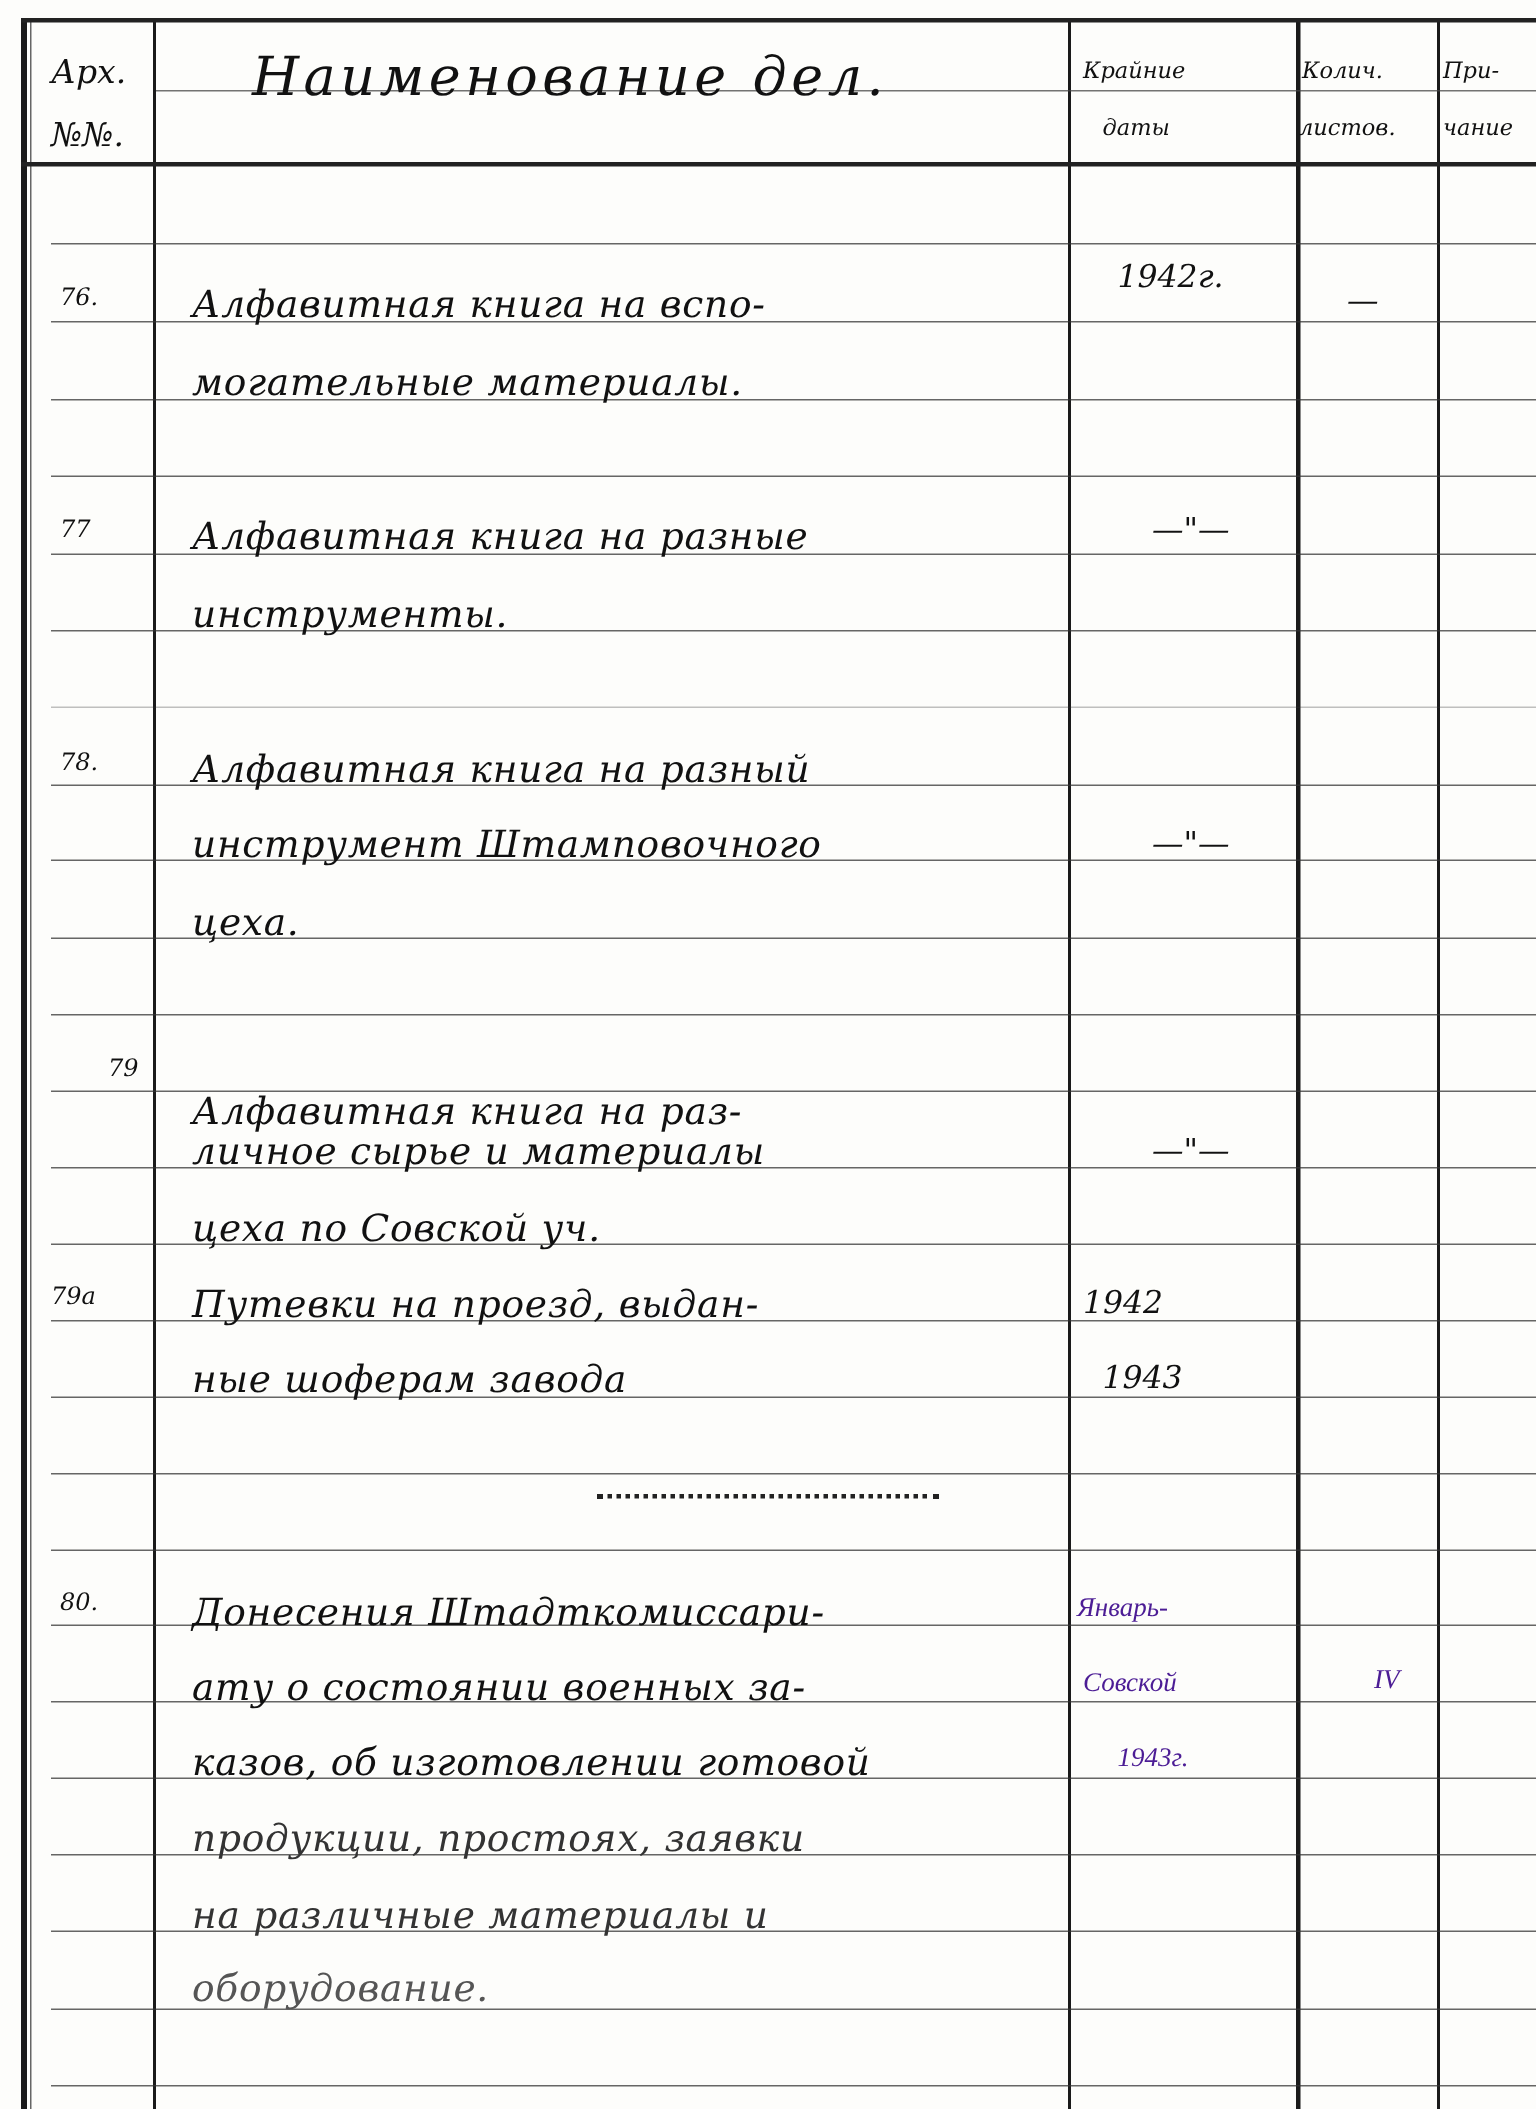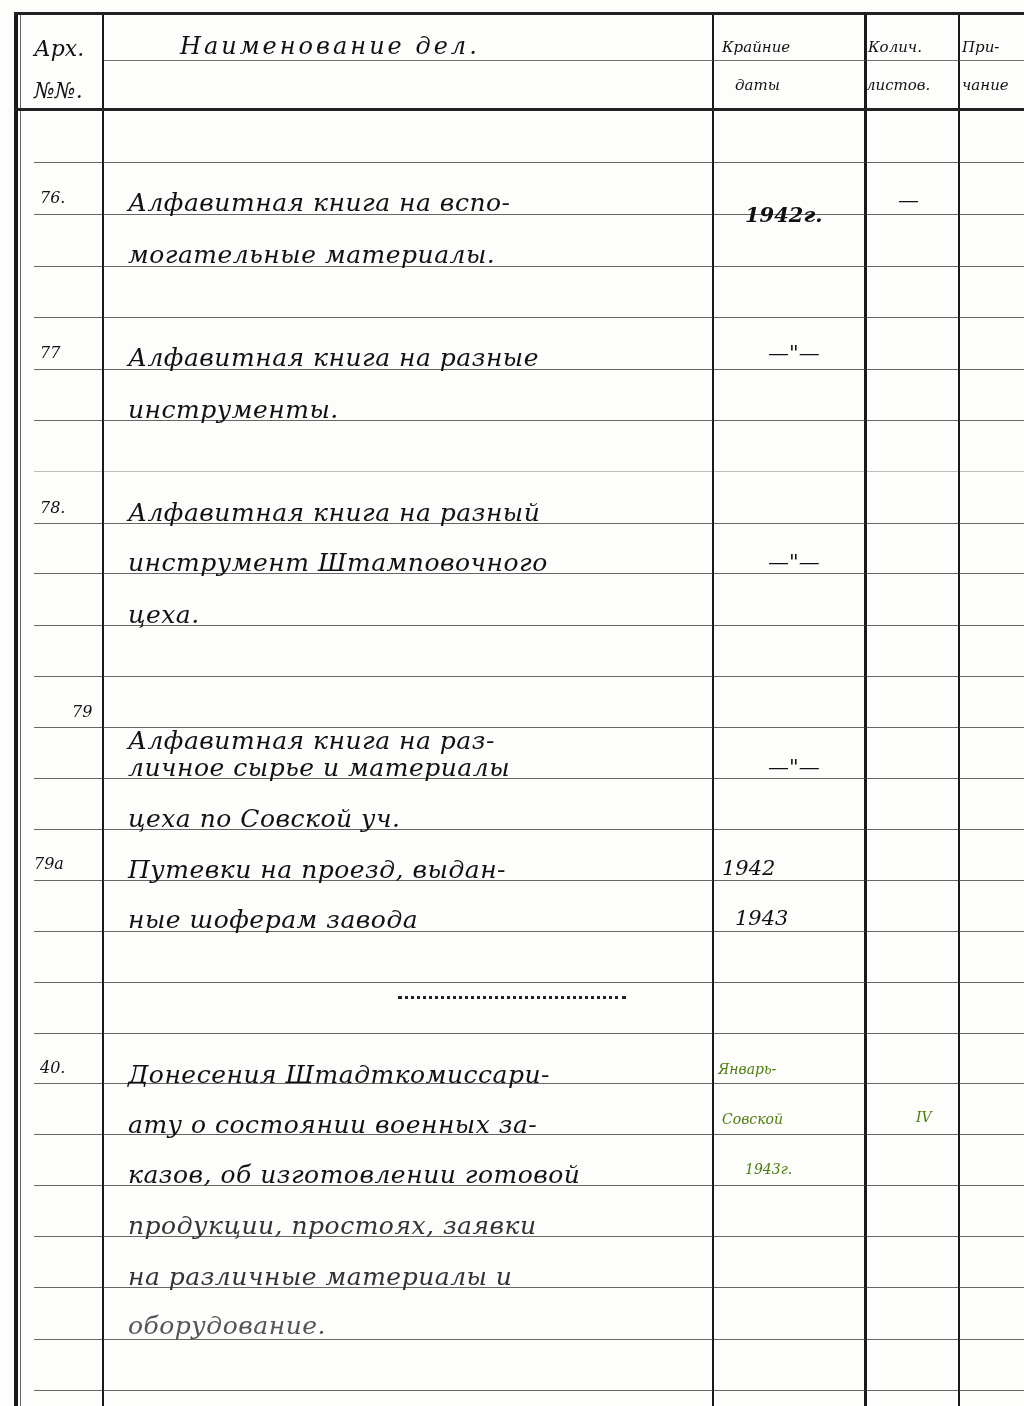--- a/index.html
+++ b/index.html
@@ -28,21 +28,21 @@
       position: absolute;
       font-style: italic;
       white-space: nowrap;
       line-height: 1;
     }
     .hdr { font-size: 22px; }
     .hdr-small { font-size: 15px; }
     .num { font-size: 16px; left: 40px; }
     .title { font-size: 25px; left: 128px; letter-spacing: 0.5px; }
     .date { font-size: 21px; }
-    .faint { color: #4d7c0f; font-size: 14px; }
+    .faint { color: #4c1d95; font-size: 18px; font-family: Liberation Serif, serif; }
     .year-heading { font-size: 44px; font-style: italic; }
     .year-heading .suffix { font-size: 26px; }
     .squiggle {
       position: absolute; height: 6px;
       border-bottom: 3px dotted #222;
     }
   </style>
 </head>
 <body>
 
@@ -80,33 +80,33 @@
   <div class="hrule" style="top:1083px;"></div>
   <div class="hrule" style="top:1134px;"></div>
   <div class="hrule" style="top:1185px;"></div>
   <div class="hrule" style="top:1236px;"></div>
   <div class="hrule" style="top:1287px;"></div>
   <div class="hrule" style="top:1339px;"></div>
   <div class="hrule" style="top:1390px;"></div>
 
   <div class="cell hdr" style="left:34px; top:38px;">Арх.</div>
   <div class="cell hdr" style="left:34px; top:80px;">№№.</div>
-  <div class="cell hdr" style="left:180px; top:34px; font-size:24px; letter-spacing:3px;">Наименование дел.</div>
+  <div class="cell hdr" style="left:168px; top:34px; font-size:36px; letter-spacing:3px;">Наименование дел.</div>
   <div class="cell hdr-small" style="left:722px; top:40px;">Крайние</div>
   <div class="cell hdr-small" style="left:735px; top:78px;">даты</div>
   <div class="cell hdr-small" style="left:868px; top:40px;">Колич.</div>
   <div class="cell hdr-small" style="left:866px; top:78px;">листов.</div>
   <div class="cell hdr-small" style="left:962px; top:40px;">При-</div>
   <div class="cell hdr-small" style="left:962px; top:78px;">чание</div>
 
   <div>
     <div class="cell num" style="top:190px;">76.</div>
     <div class="cell title" style="top:190px;">Алфавитная книга на вспо-</div>
     <div class="cell title" style="top:242px;">могательные материалы.</div>
-    <div class="cell date" style="left:745px; top:204px;font-weight:bold;">1942г.</div>
+    <div class="cell date" style="left:745px; top:174px;">1942г.</div>
     <div class="cell date" style="left:898px; top:190px;">—</div>
   </div>
 
   <div>
     <div class="cell num" style="top:345px;">77</div>
     <div class="cell title" style="top:345px;">Алфавитная книга на разные</div>
     <div class="cell title" style="top:397px;">инструменты.</div>
     <div class="cell date" style="left:768px; top:343px;">—"—</div>
   </div>
 
@@ -130,21 +130,21 @@
     <div class="cell num" style="top:856px; left:34px;">79а</div>
     <div class="cell title" style="top:857px;">Путевки на проезд, выдан-</div>
     <div class="cell title" style="top:907px;">ные шоферам завода</div>
     <div class="cell date" style="left:722px; top:858px;">1942</div>
     <div class="cell date" style="left:735px; top:908px;">1943</div>
   </div>
 
   <div class="squiggle" style="left:398px; top:990px; width:228px;"></div>
 
   <div>
-    <div class="cell num" style="top:1060px;">40.</div>
+    <div class="cell num" style="top:1060px;">80.</div>
     <div class="cell title" style="top:1062px;">Донесения Штадткомиссари-</div>
     <div class="cell title" style="top:1112px;">ату о состоянии военных за-</div>
     <div class="cell title" style="top:1162px;">казов, об изготовлении готовой</div>
     <div class="cell title" style="top:1213px; color:#333;">продукции, простоях, заявки</div>
     <div class="cell title" style="top:1264px; color:#333;">на различные материалы и</div>
     <div class="cell title" style="top:1313px; color:#555;">оборудование.</div>
     <div class="cell faint" style="left:718px; top:1062px;">Январь-</div>
     <div class="cell faint" style="left:722px; top:1112px;">Совской</div>
     <div class="cell faint" style="left:745px; top:1162px;">1943г.</div>
     <div class="cell faint" style="left:916px; top:1110px;">IV</div>

